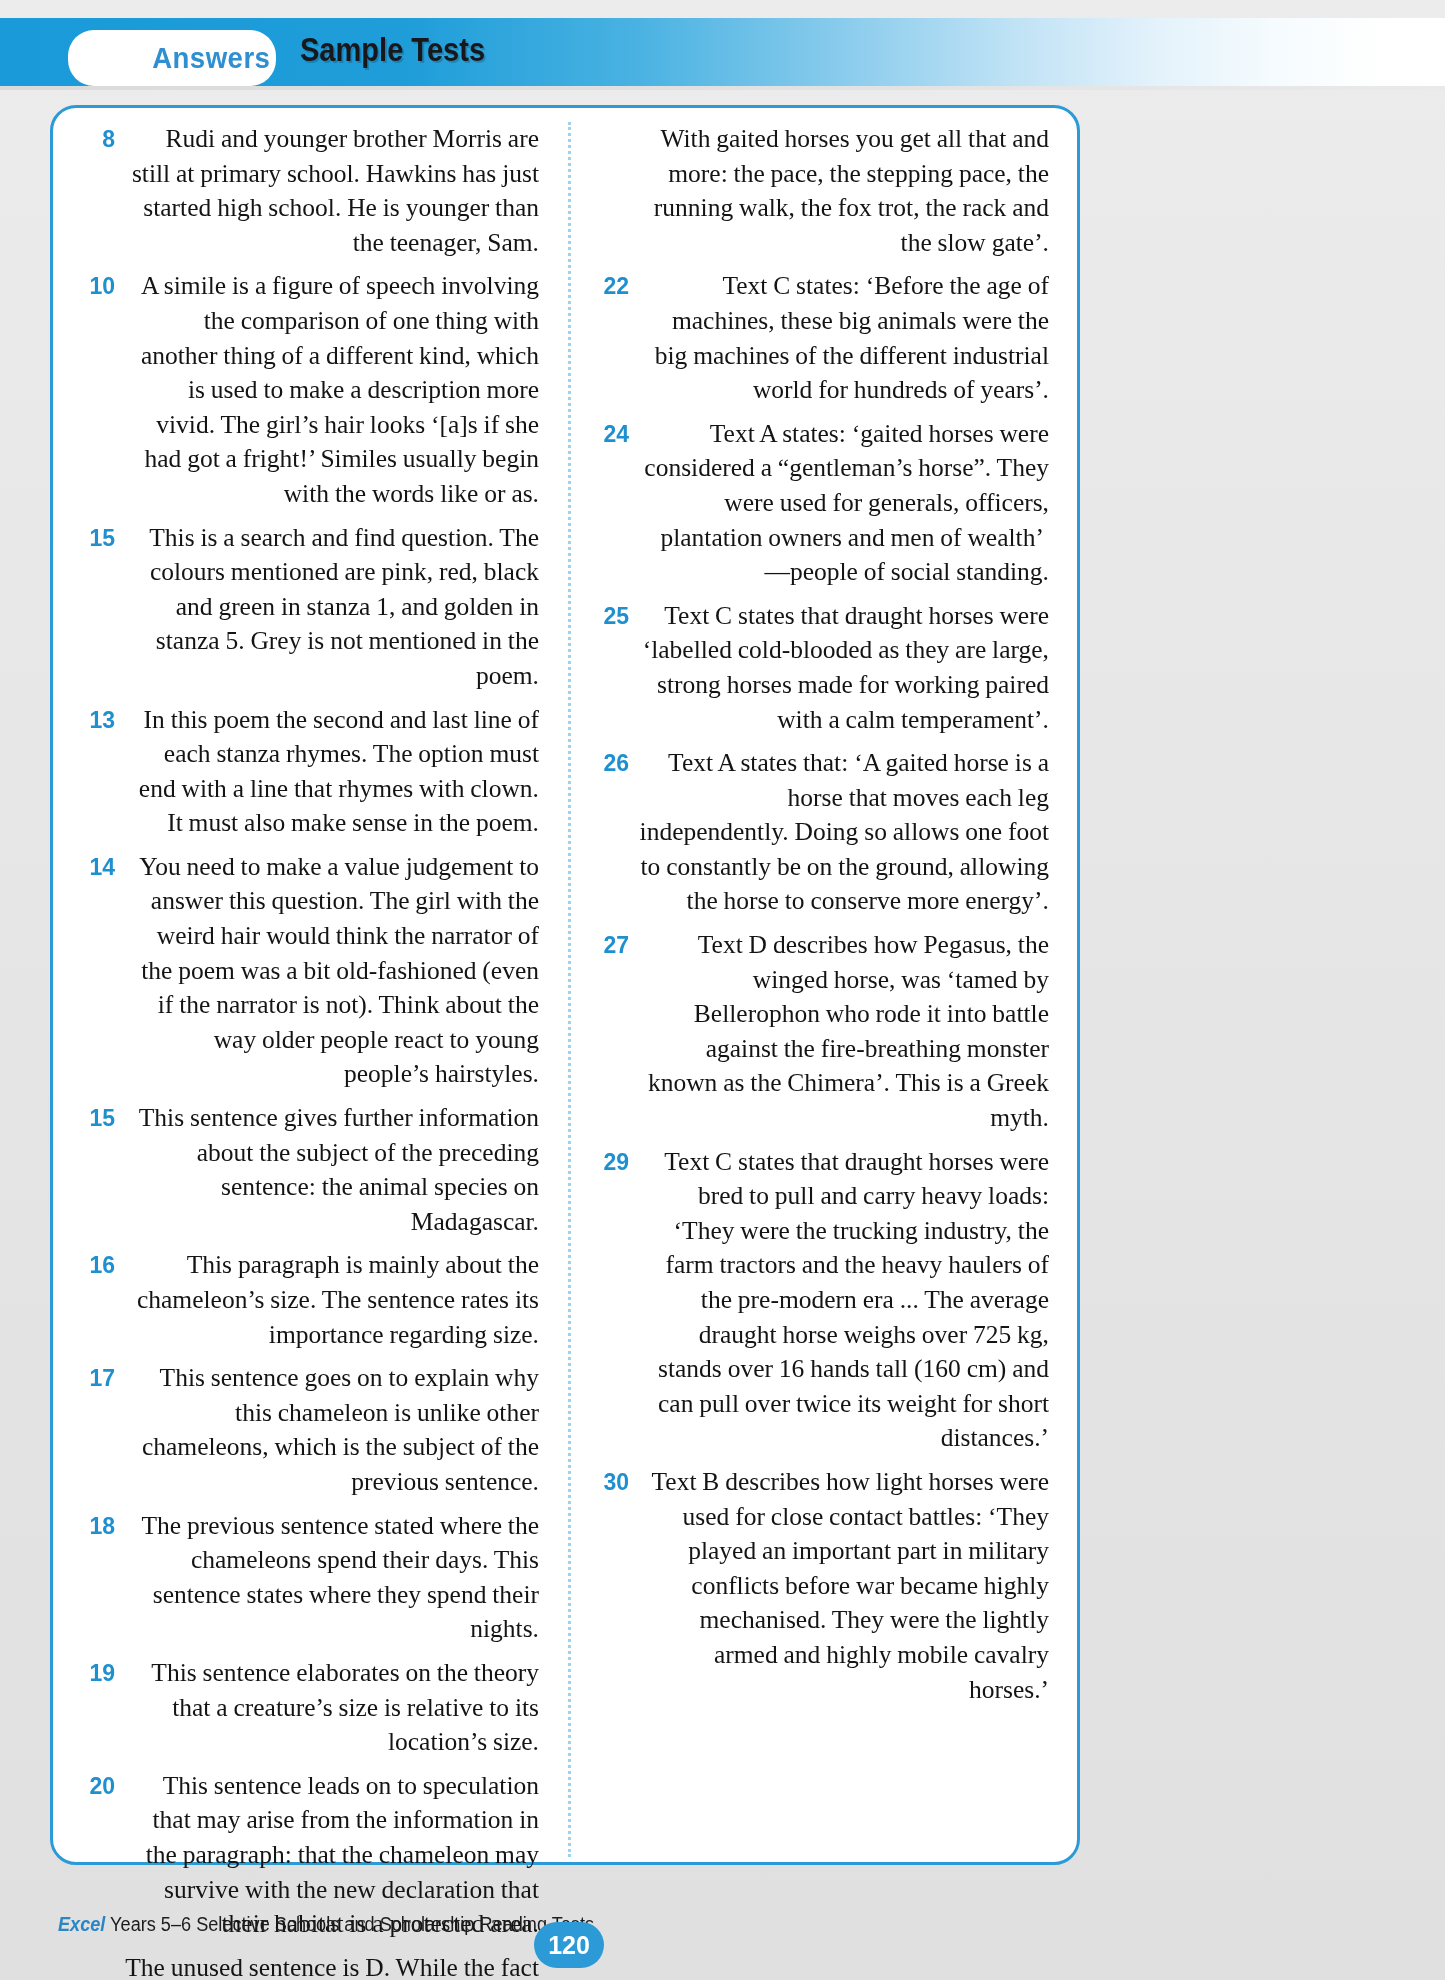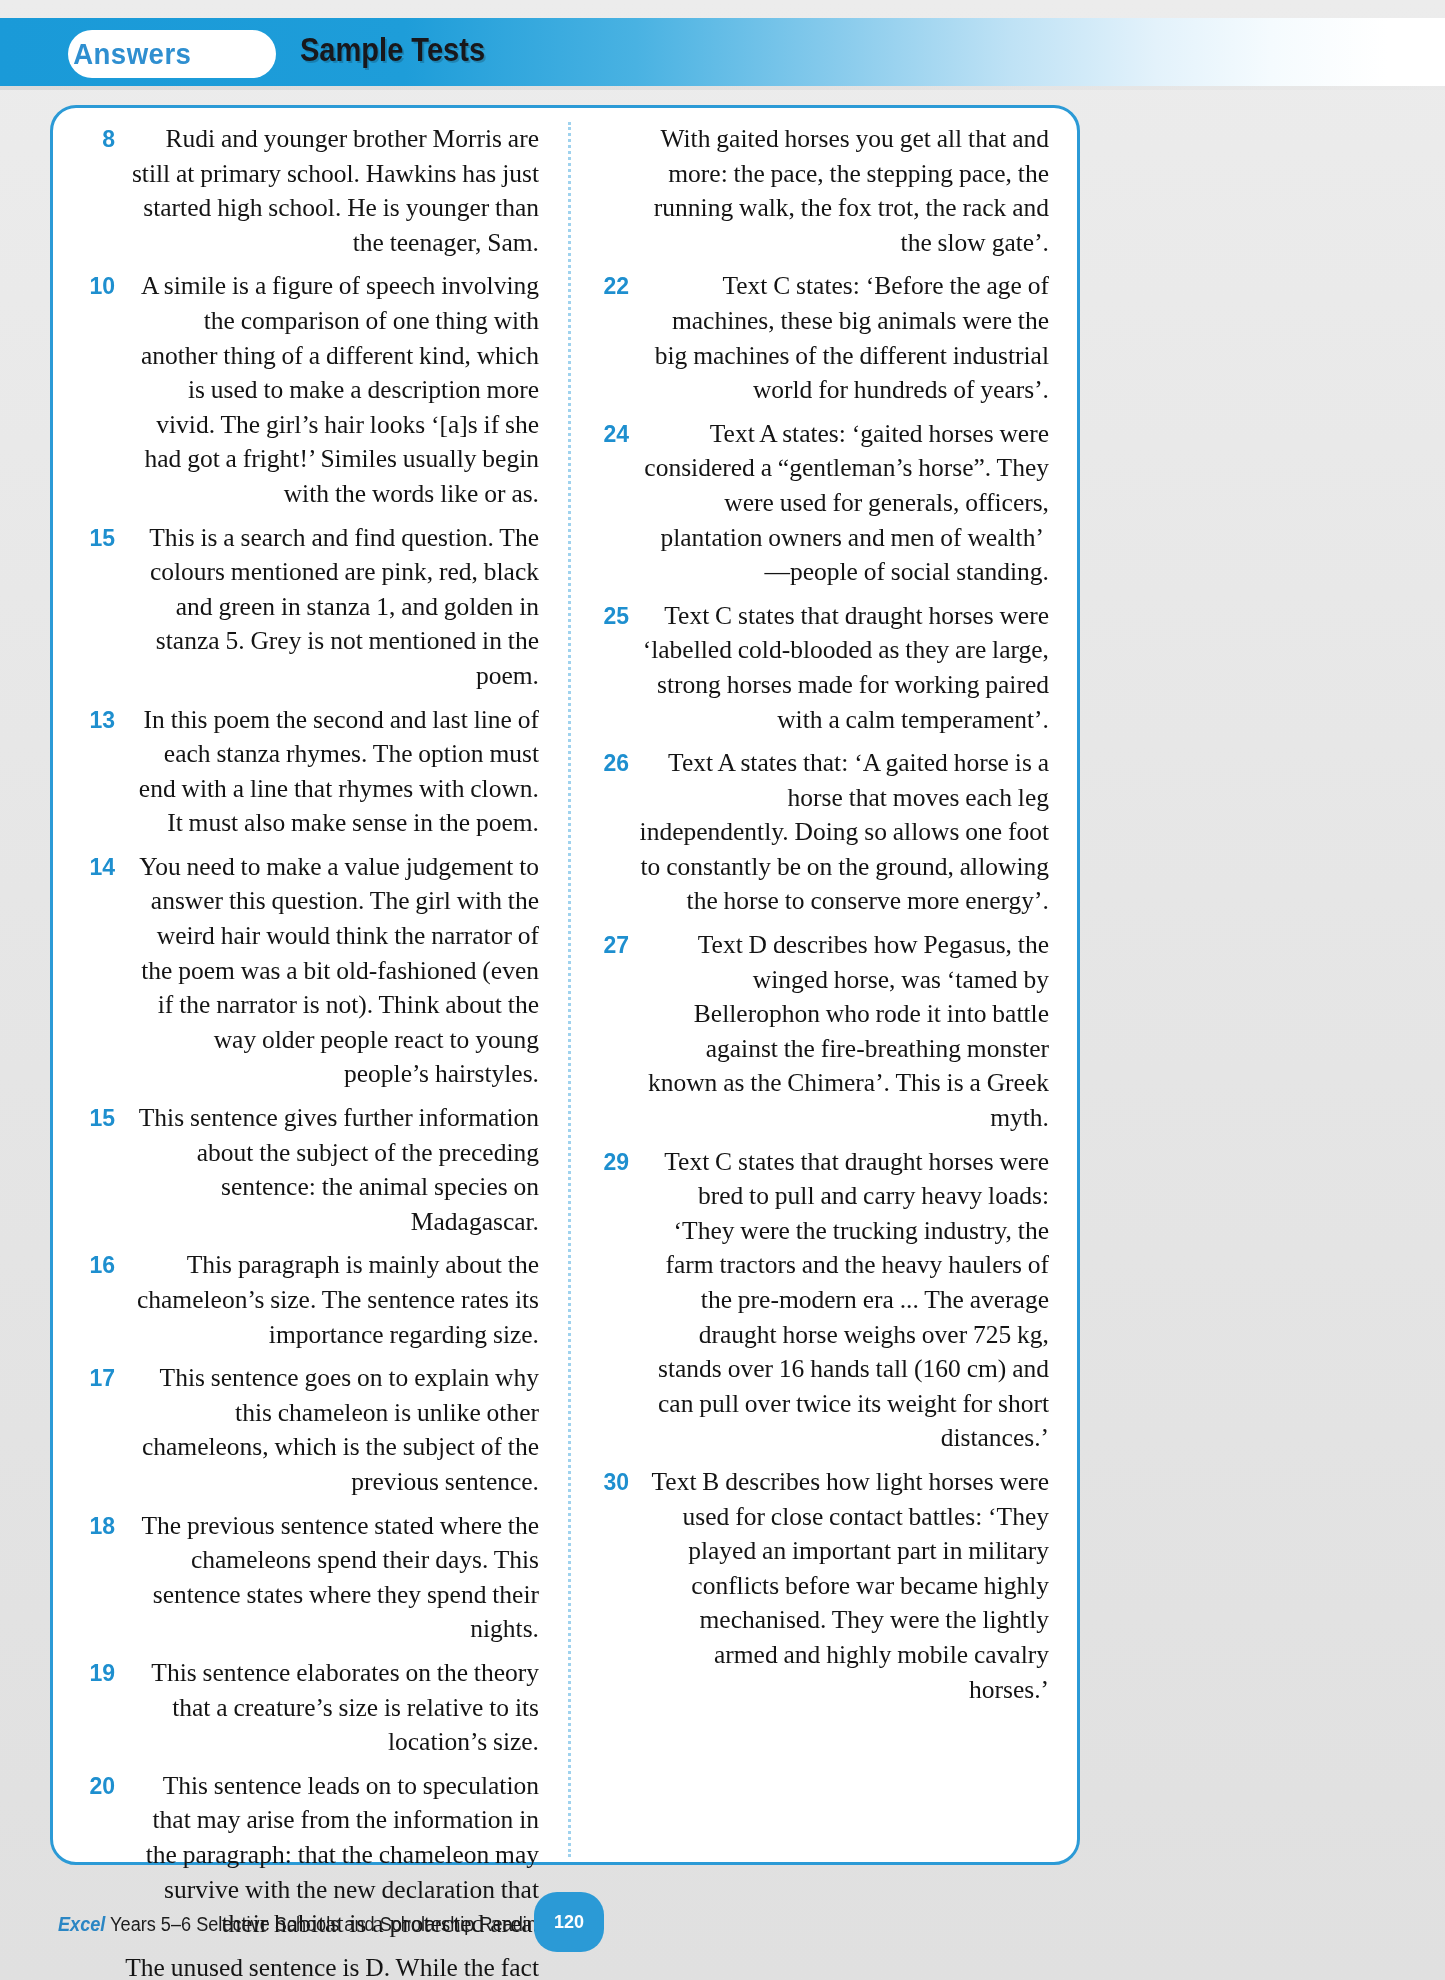--- a/index.html
+++ b/index.html
@@ -28,24 +28,24 @@
   }
   .header-band::after{
     content:"";
     position:absolute; left:0; right:0; bottom:-4px; height:4px;
     background:linear-gradient(90deg,#cfcfcf 0%, #dcdcdc 60%, #e8e8e8 100%);
     opacity:.6;
   }
   .answers-pill {
     position: absolute;
     left: 68px; top: 30px;
-    width: 208px; height: 48px;
+    width: 208px; height: 56px;
     background: #fff;
     border-radius: 26px;
-    display: flex; align-items: center; justify-content: flex-start;
+    display: flex; align-items: center; justify-content: flex-end;
   }
   .answers-pill .txt {
     font-family: "Liberation Sans", sans-serif;
     font-weight: bold;
     font-size: 30px;
     letter-spacing: .5px;
     color: #2f8fd0;
     transform: scaleX(0.92);
   }
   .header-title {
@@ -128,28 +128,28 @@
     transform-origin: left center;
     white-space: nowrap;
   }
   .footer .brand {
     color: #2a86c4;
     font-style: italic;
     font-weight: bold;
   }
   .pagebadge {
     position: absolute;
-    left: 534px; bottom: 28px;
-    width: 70px; height: 60px;
+    left: 534px; bottom: 12px;
+    width: 70px; height: 46px;
     background: #2b9ad6;
     border-radius: 23px;
     display: flex; align-items: center; justify-content: center;
     font-family: "Liberation Sans", sans-serif;
     font-weight: bold;
-    font-size: 18px;
+    font-size: 25px;
     color: #ffffff;
   }
 </style>
 </head>
 <body>
 
 <div class="page">
 
   <div class="header-band"></div>
 

